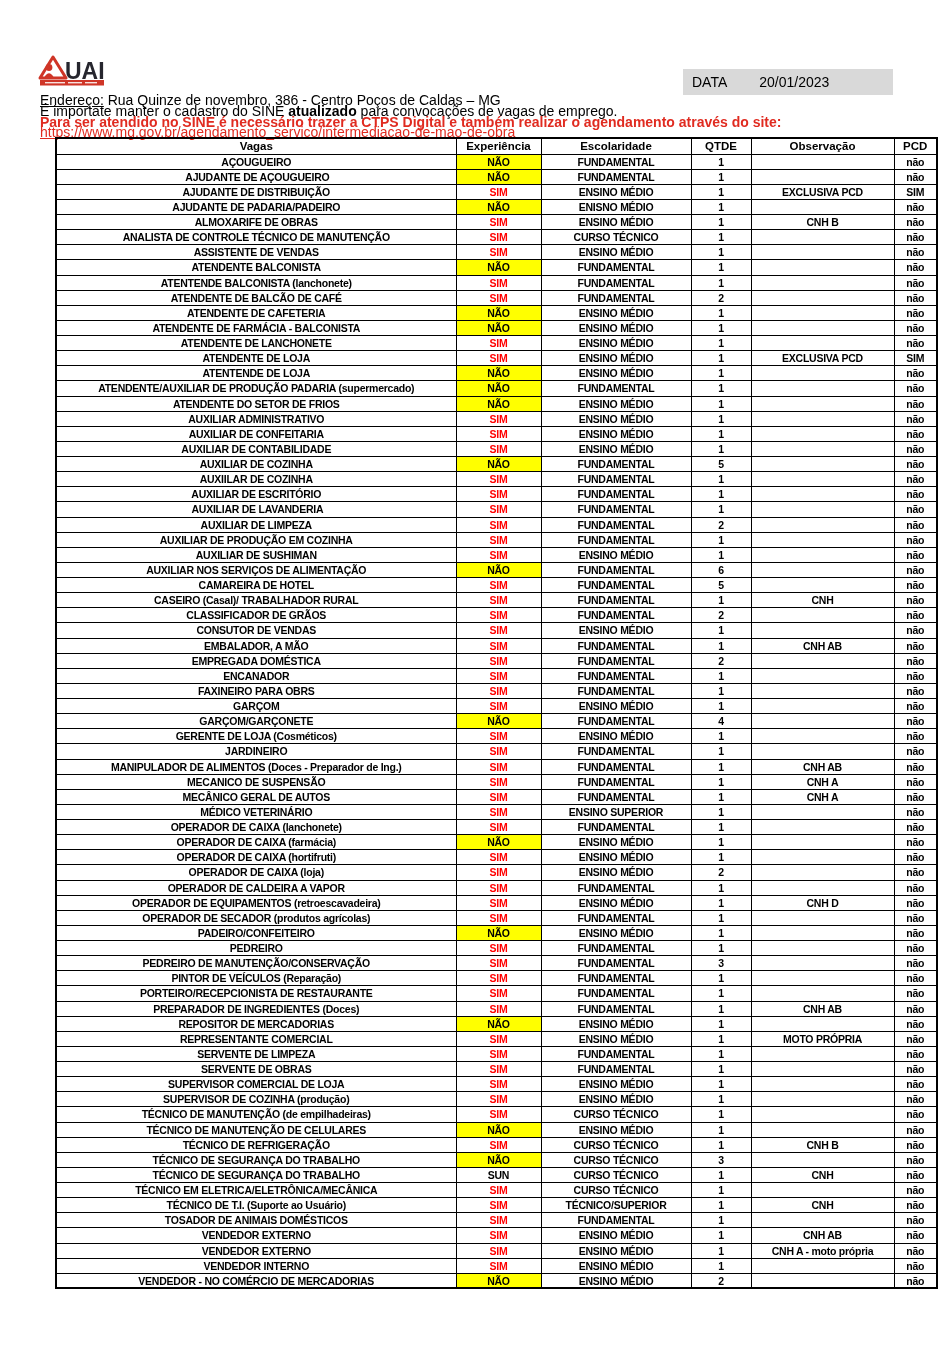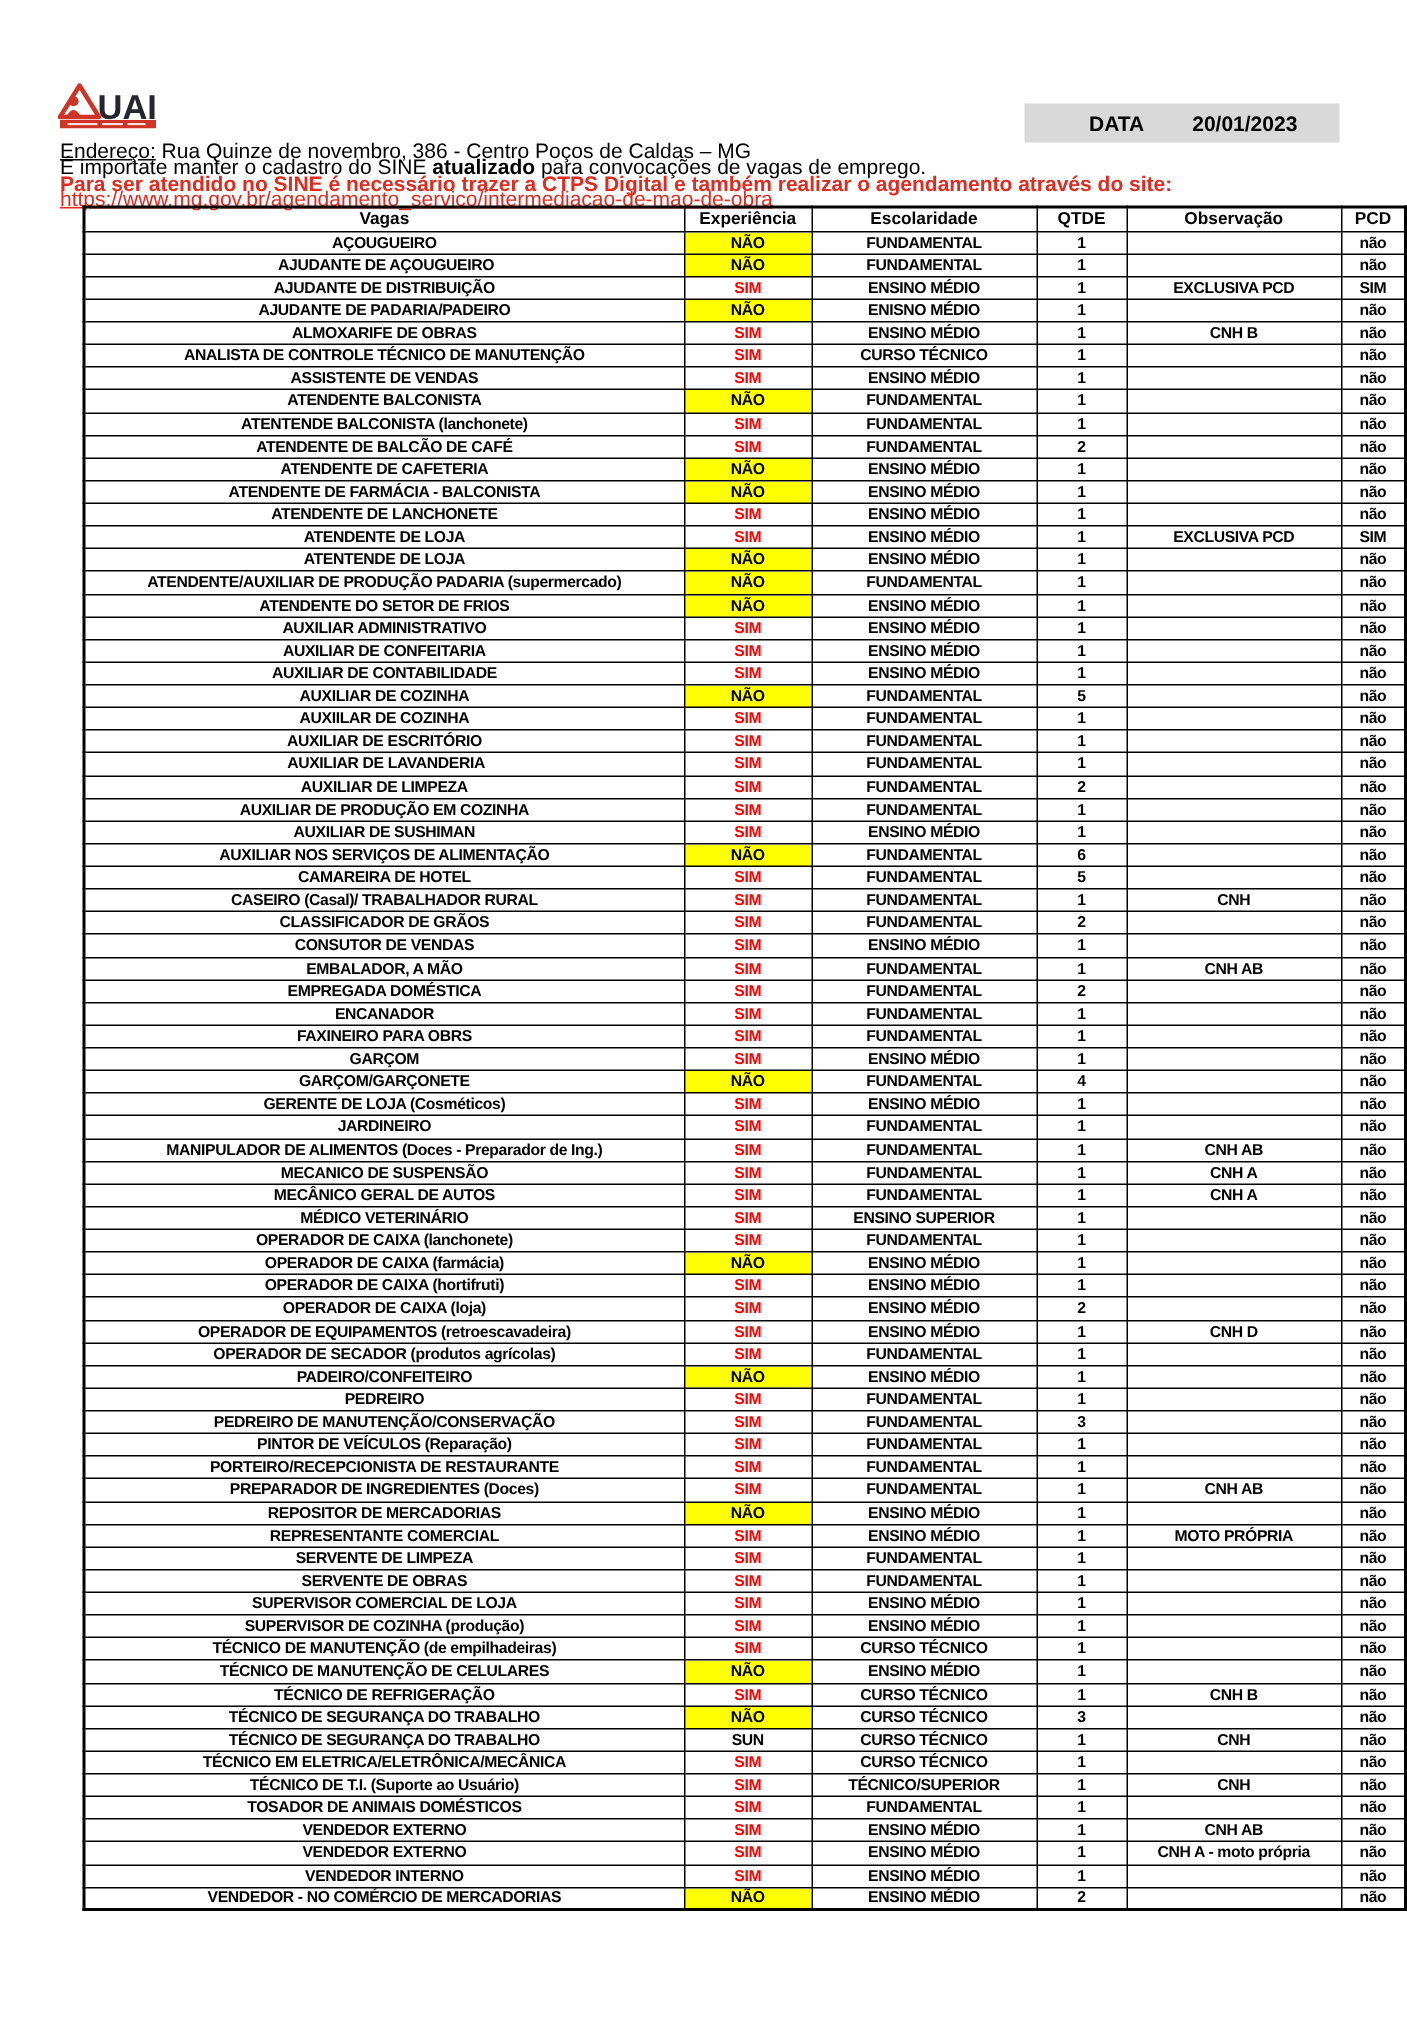--- a/index.html
+++ b/index.html
@@ -9,21 +9,21 @@
     background:#ffffff;
     font-family:"Liberation Sans", sans-serif;
     position:relative;
     color:#000;
   }
   
   .logo { position:absolute; left:38px; top:55px; width:68px; height:36px; }
   .date-box {
     position:absolute; left:683px; top:69px; width:210px; height:26px;
     display:flex; align-items:center;
-    font-weight:bold; font-size:14px;padding-left:34px;
+    font-weight:normal; font-size:14px;
   }
   .date-box .lbl { margin-left:9px; }
   .date-box .val { margin-left:32px; }
   .hdr-lines { position:absolute; left:40px; top:95px; font-size:14px; line-height:10.8px; }
   .addr-label { text-decoration:underline; }
   .b { font-weight:bold; }
   .warn { font-weight:bold; }
   .site-link { text-decoration:underline; cursor:pointer; }
   
   table.vac {
@@ -472,20 +472,28 @@
       </tr>
       <tr>
         <td class="c-vaga">OPERADOR DE CAIXA (loja)</td>
         <td class="c-exp" style="color: rgb(255, 0, 0);">SIM</td>
         <td class="c-esc">ENSINO MÉDIO</td>
         <td class="c-qtde">2</td>
         <td class="c-obs"></td>
         <td class="c-pcd">não</td>
       </tr>
       <tr>
+        <td class="c-vaga">OPERADOR DE CALDEIRA A VAPOR</td>
+        <td class="c-exp" style="color: rgb(255, 0, 0);">SIM</td>
+        <td class="c-esc">FUNDAMENTAL</td>
+        <td class="c-qtde">1</td>
+        <td class="c-obs"></td>
+        <td class="c-pcd">não</td>
+      </tr>
+      <tr>
         <td class="c-vaga">OPERADOR DE EQUIPAMENTOS (retroescavadeira)</td>
         <td class="c-exp" style="color: rgb(255, 0, 0);">SIM</td>
         <td class="c-esc">ENSINO MÉDIO</td>
         <td class="c-qtde">1</td>
         <td class="c-obs">CNH D</td>
         <td class="c-pcd">não</td>
       </tr>
       <tr>
         <td class="c-vaga">OPERADOR DE SECADOR (produtos agrícolas)</td>
         <td class="c-exp" style="color: rgb(255, 0, 0);">SIM</td>

